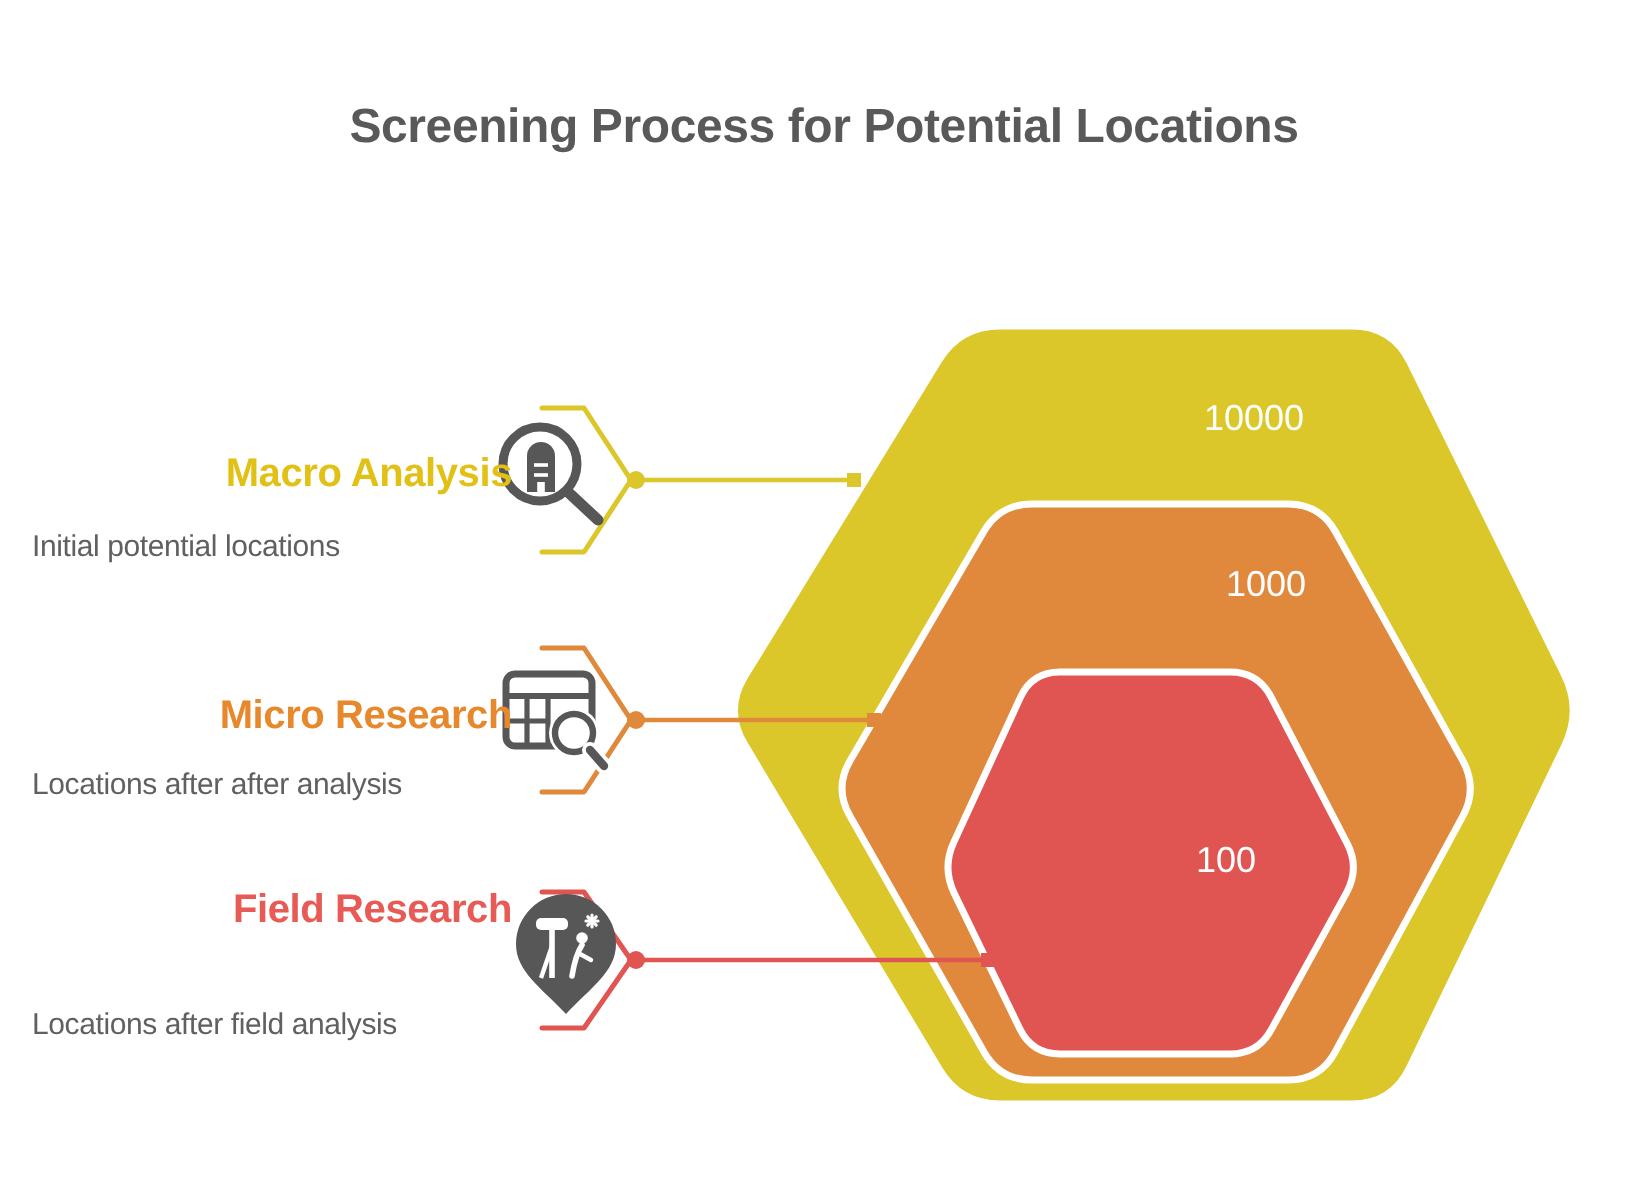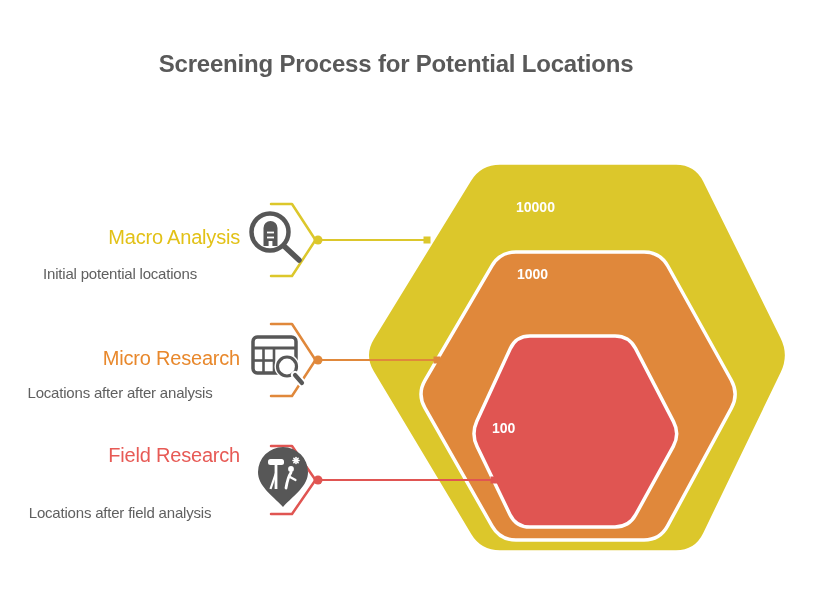--- a/index.html
+++ b/index.html
@@ -1,31 +1,31 @@
 <!DOCTYPE html>
 <html><head>
 <meta charset="utf-8">
 <style>
   html,body{margin:0;padding:0;}
   body{width:819px;height:600px;position:relative;background:#ffffff;
        font-family:"Liberation Sans", sans-serif;overflow:hidden;}
-  .abs{position:absolute;}
+  .abs{position:absolute;margin-left:16px;}
   #title{left:0;top:50px;width:792px;text-align:center;font-size:24px;font-weight:700;
          color:#595959;letter-spacing:-0.2px;}
-  .stage-label{left:0;width:240px;text-align:right;font-weight:400;font-size:20px;letter-spacing:-0.2px;}
-  .stage-sub{left:0;width:240px;text-align:center;font-size:15px;color:#606060;letter-spacing:-0.2px;}
+  .stage-label{left:0;width:240px;text-align:right;font-weight:700;font-size:20px;letter-spacing:-0.2px;}
+  .stage-sub{left:0;width:240px;text-align:left;font-size:15px;color:#606060;letter-spacing:-0.2px;}
   #macro-label{top:226px;color:#e2c117;}
   #micro-label{top:347px;color:#e8882c;}
   #field-label{top:444px;color:#e75a55;}
   #macro-sub{top:265px;}
   #micro-sub{top:384px;}
   #field-sub{top:504px;}
-  .hex-value{width:120px;text-align:left;font-size:14px;font-weight:700;color:#ffffff;}
+  .hex-value{width:120px;text-align:right;font-size:18px;font-weight:400;color:#ffffff;}
   #value-10000{left:516px;top:199px;}
-  #value-1000{left:517px;top:266px;}
+  #value-1000{left:517px;top:282px;}
   #value-100{left:492px;top:420px;}
   svg{position:absolute;left:0;top:0;}
 </style>
 </head>
 <body>
 
 <svg width="819" height="600" viewBox="0 0 819 600">
 
   <g>
     <path d="M372.5,338 L469.5,180 Q480,163 500,163 L676,163 Q696,163 704.9,180.9 L782.1,337.1 Q791,355 782.3,373 L704.7,534 Q696,552 676,552 L500,552 Q480,552 469.7,534.8 L372.3,372.2 Q362,355 372.5,338 Z" fill="#dcc72b" stroke="#ffffff" stroke-width="3.5"></path>

